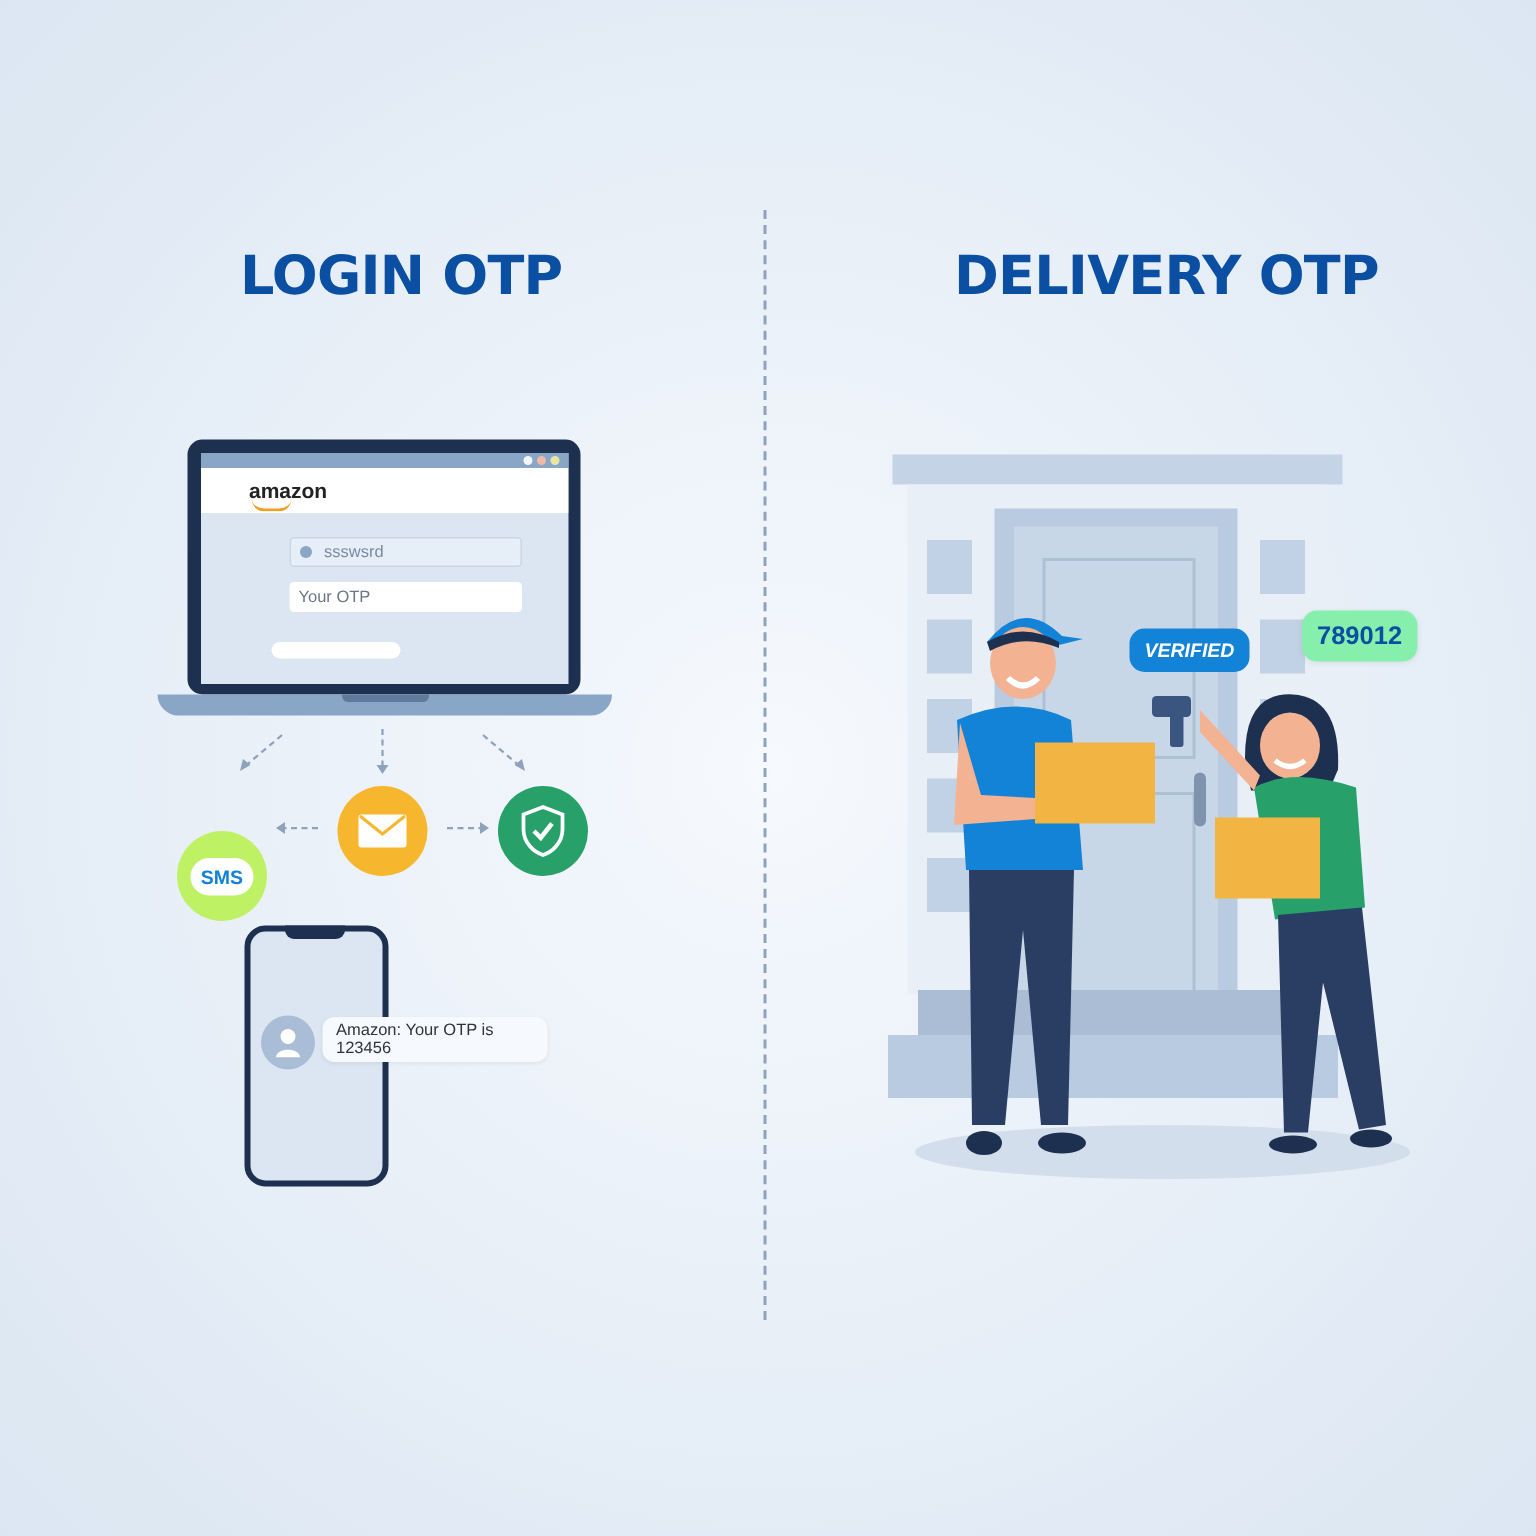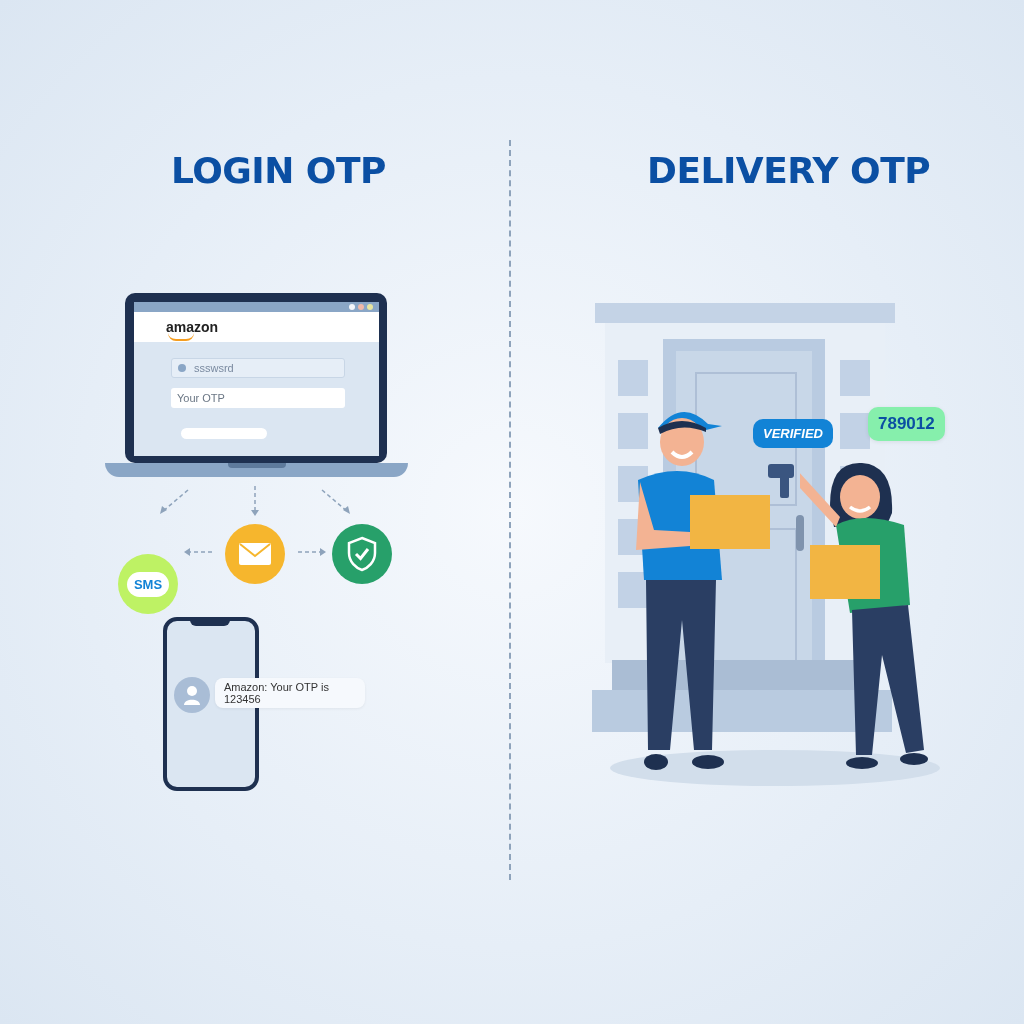--- a/index.html
+++ b/index.html
@@ -1,31 +1,31 @@
 <!DOCTYPE html>
 <html><head>
 <meta charset="utf-8">
 <style>
   html,body{margin:0;padding:0;}
   body{width:1024px;height:1024px;overflow:hidden;position:relative;
     background:radial-gradient(ellipse at 50% 50%, #f6f9fd 0%, #e6eef7 60%, #dbe6f2 100%);
     font-family:"Liberation Sans", sans-serif;}
   .abs{position:absolute;}
-  .title{position:absolute;top:150px;font-family:"DejaVu Sans", sans-serif;font-weight:bold;font-size:36px;color:#0b4fa3;letter-spacing:-0.5px;margin-left:11px;}
+  .title{position:absolute;top:164px;font-family:"DejaVu Sans", sans-serif;font-weight:bold;font-size:36px;color:#0b4fa3;letter-spacing:-0.5px;}
   .divider{position:absolute;left:509px;top:140px;height:740px;border-left:2px dashed #8ea3bb;}
   
   .laptop-frame{left:125px;top:293px;width:262px;height:170px;background:#1e3050;border-radius:10px;}
   .laptop-screen{left:134px;top:302px;width:245px;height:154px;background:#dbe6f2;overflow:hidden;}
   .screen-topbar{left:0;top:0;width:245px;height:10px;background:#8aa6c6;}
   .dots{right:6px;top:2px;display:flex;gap:3px;}
   .dot{width:6px;height:6px;border-radius:50%;}
   .screen-header{left:0;top:10px;width:245px;height:30px;background:#fff;}
   .logo{left:32px;top:17px;font-size:14px;color:#222;font-weight:bold;}
   .logo-smile{left:34px;top:31px;width:26px;height:6px;border-bottom:2px solid #f59d1f;border-radius:0 0 14px 14px;}
-  .field{left:37px;width:174px;height:20px;border-radius:3px;font-size:11px;color:#7a8aa0;display:flex;align-items:center;box-sizing:border-box;padding-left:6px;}
+  .field{left:59px;width:155px;height:20px;border-radius:3px;font-size:11px;color:#7a8aa0;display:flex;align-items:center;box-sizing:border-box;padding-left:6px;}
   .pw-field{top:56px;background:#e6eef7;border:1px solid #c8d6e6;}
   .otp-field{top:86px;background:#fff;color:#6b7785;}
   .pw-dot{width:8px;height:8px;background:#8aa6c6;border-radius:50%;margin-right:8px;}
   .login-btn{left:47px;top:126px;width:86px;height:11px;background:#fff;border-radius:6px;}
   .laptop-base{left:105px;top:463px;width:303px;height:14px;background:#8aa6c6;border-radius:0 0 14px 14px;}
   .laptop-notch{left:228px;top:463px;width:58px;height:5px;background:#5e7a9c;border-radius:0 0 4px 4px;}
   
   .circle{width:60px;height:60px;border-radius:50%;display:flex;align-items:center;justify-content:center;}
   .sms{left:118px;top:554px;background:#bef264;}
   .mail{left:225px;top:524px;background:#f6b62d;}

